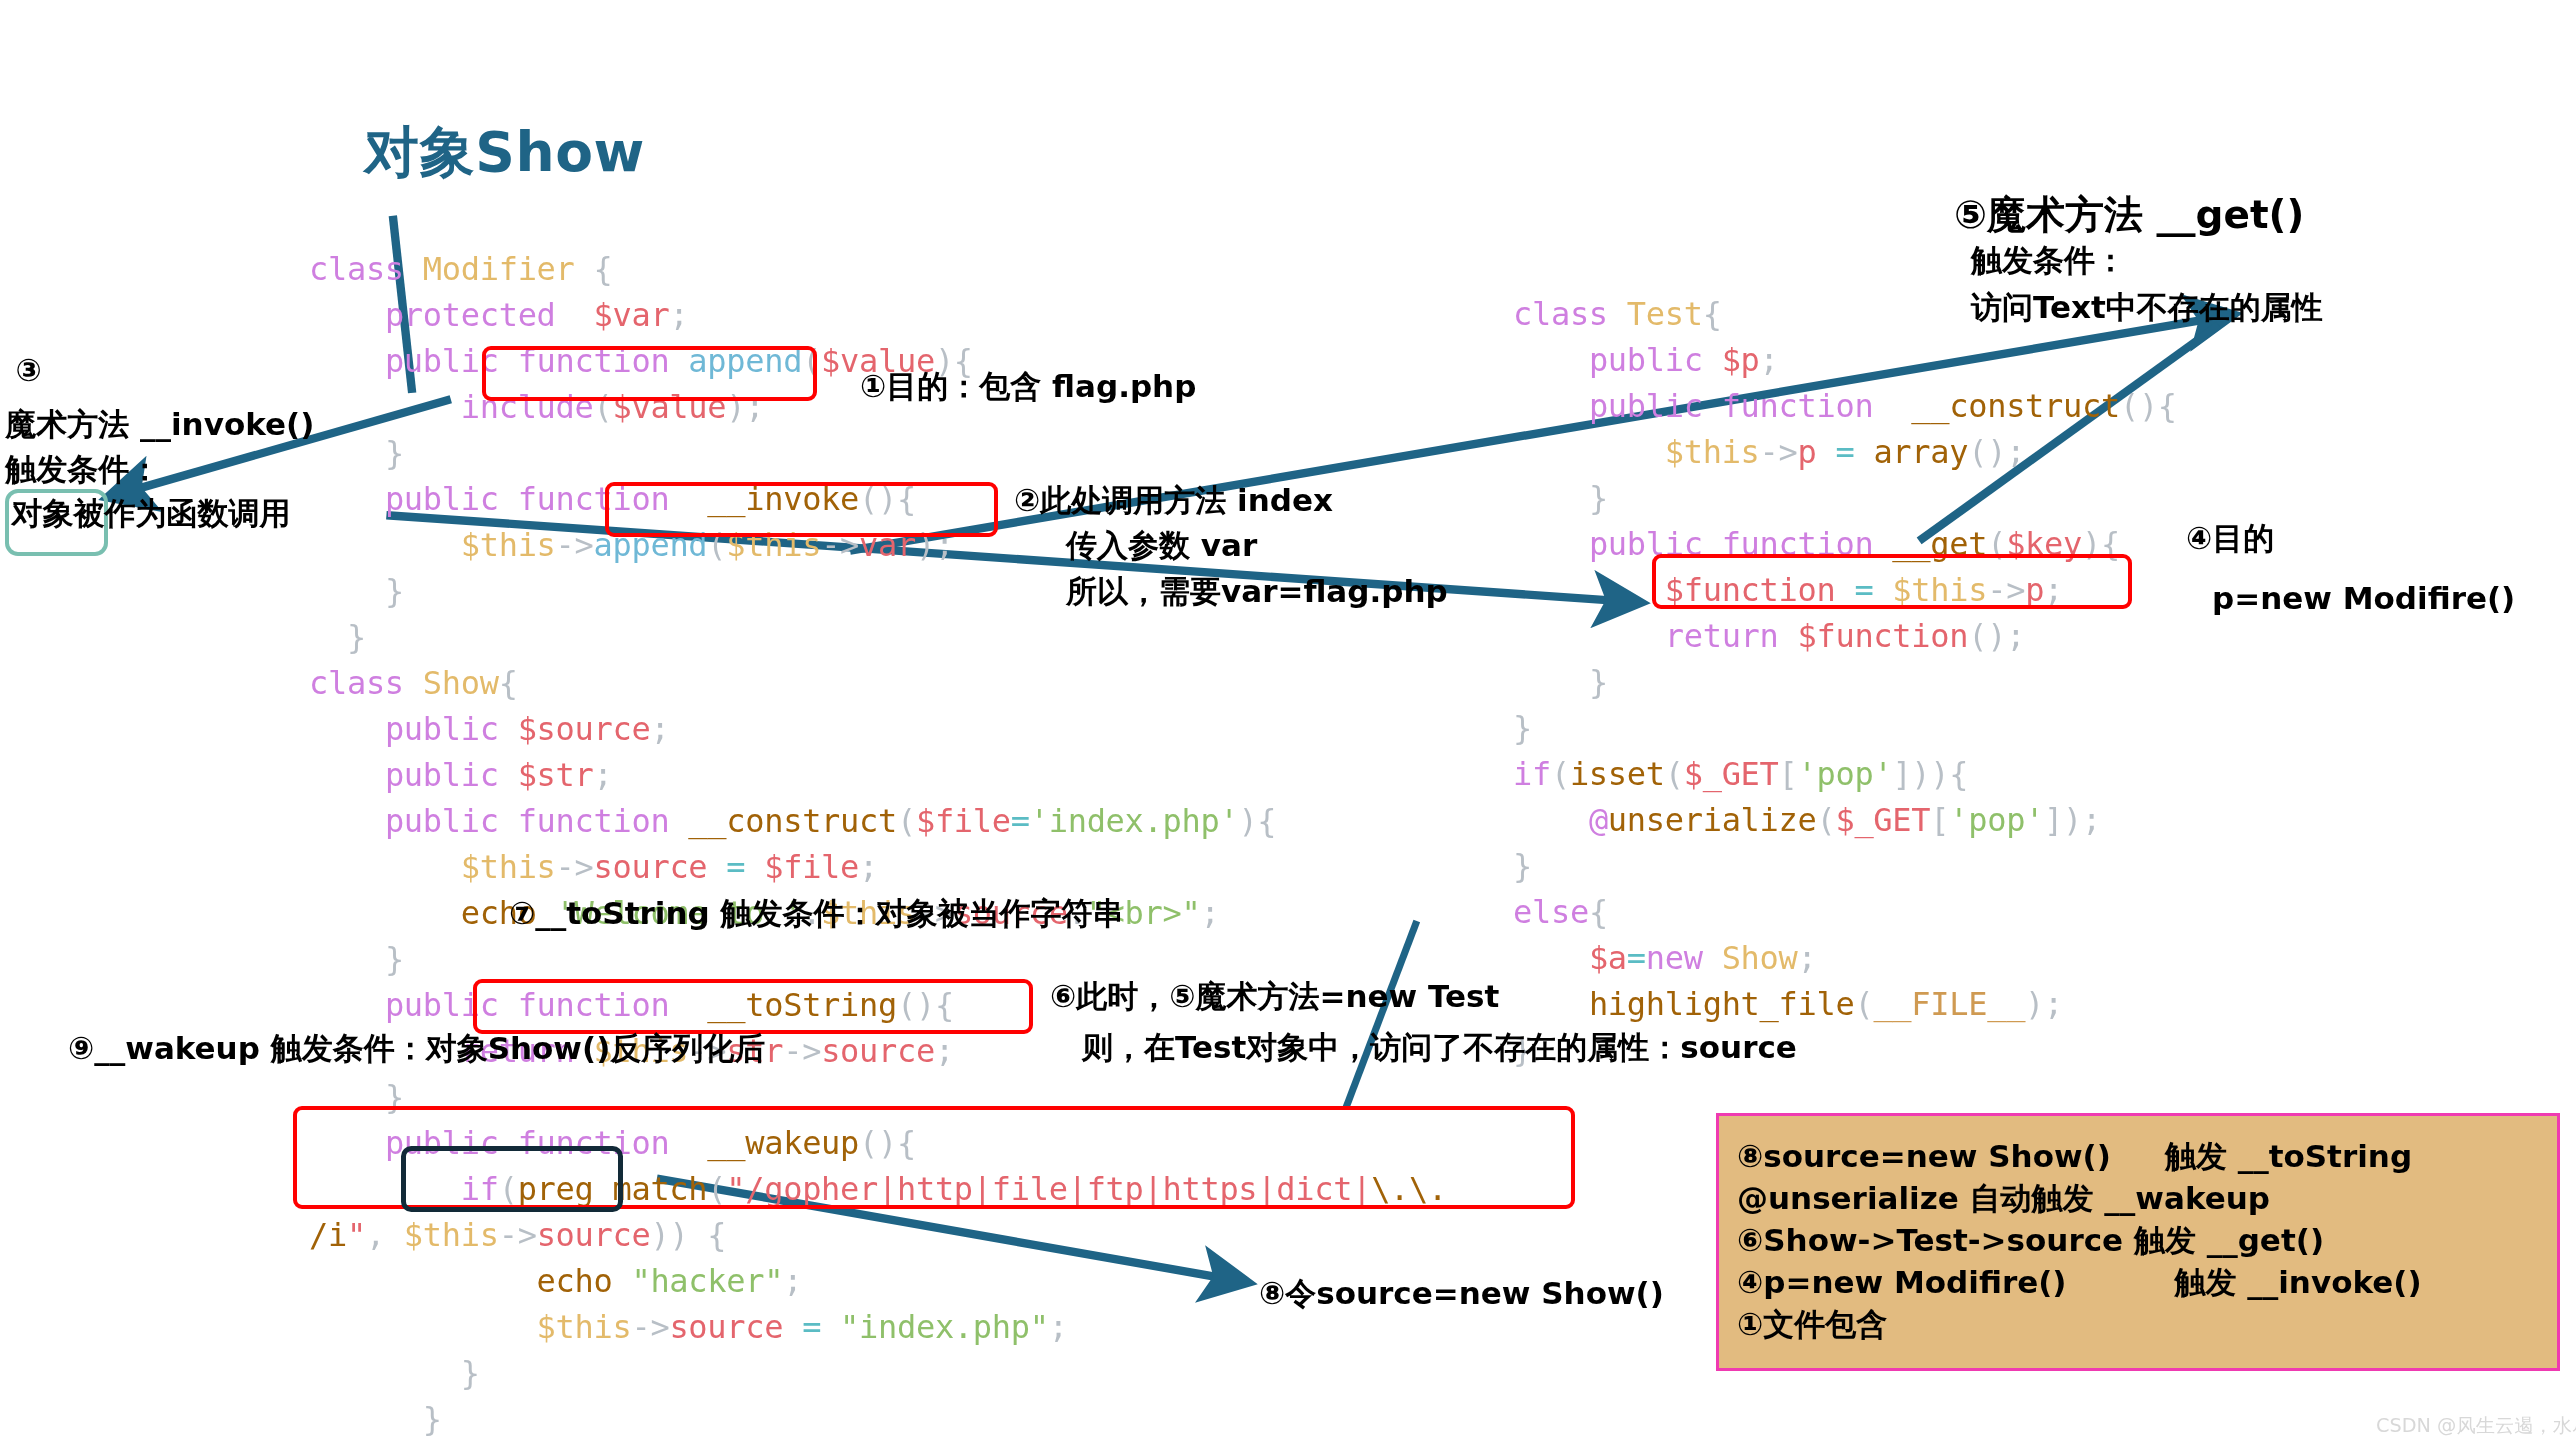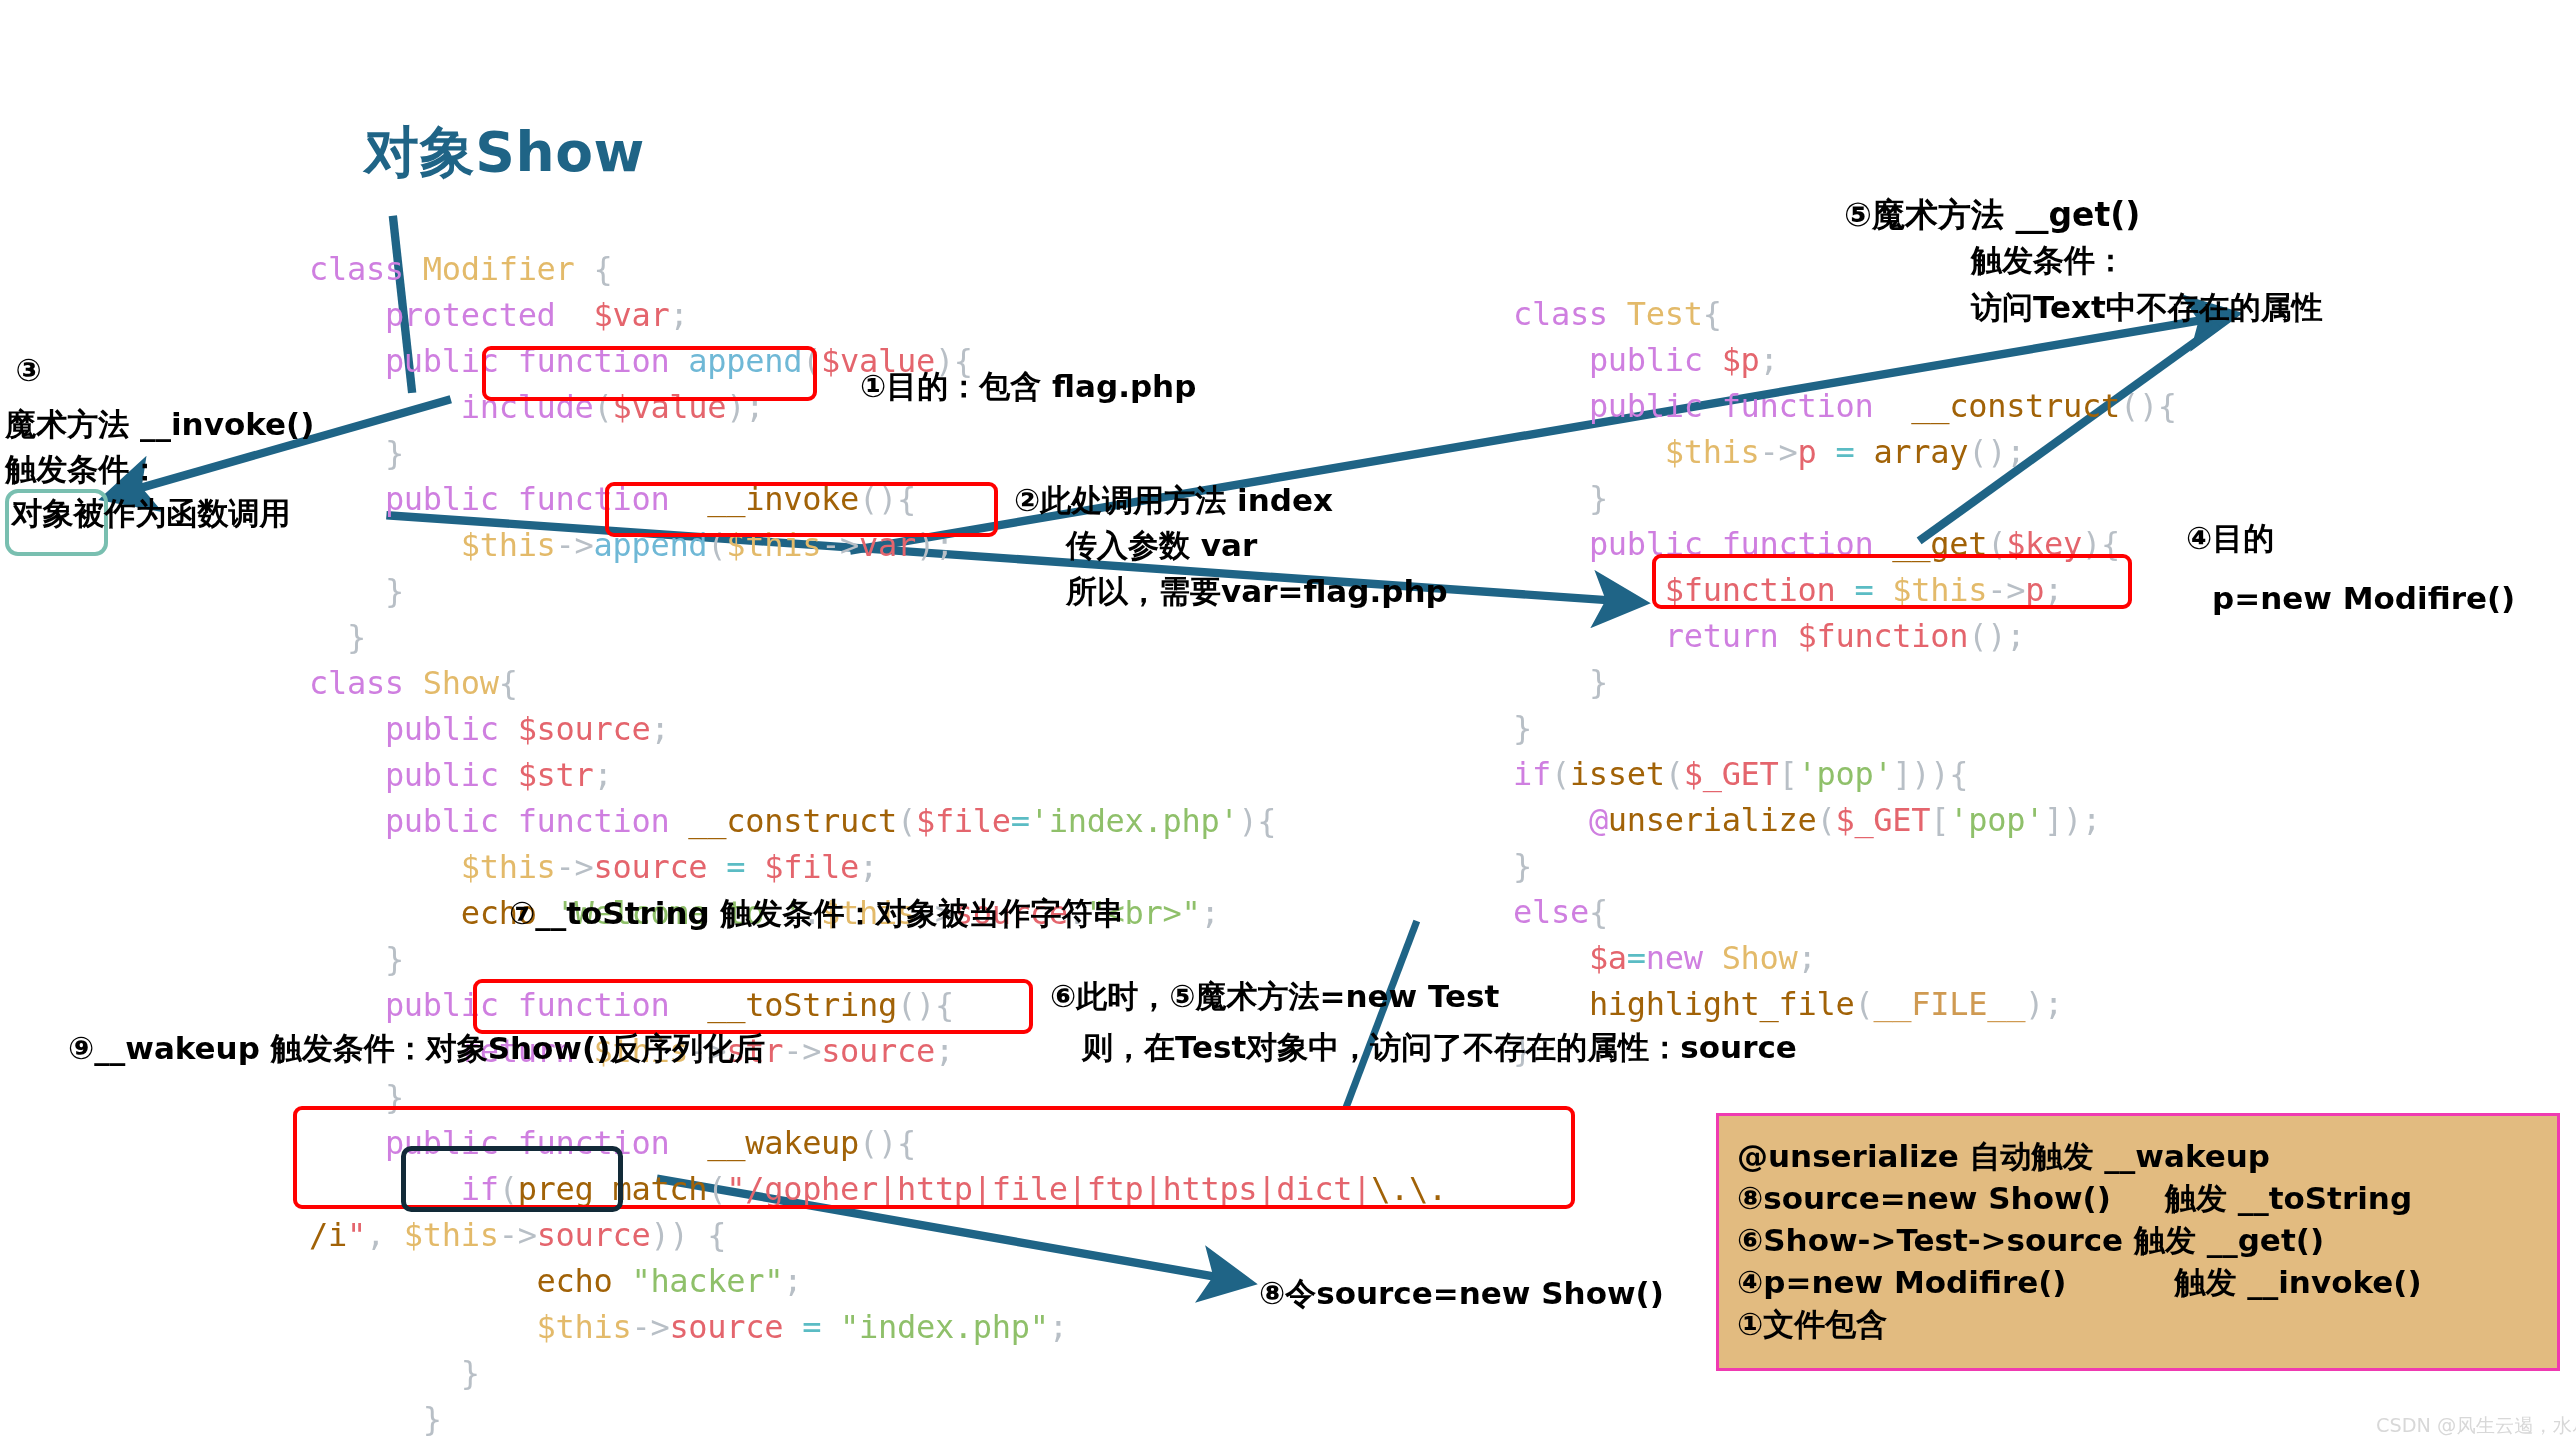--- a/index.html
+++ b/index.html
@@ -202,37 +202,37 @@
   <div class="note" style="left:1066px; top:573px; font-size:31px;">所以，需要var=flag.php</div>
 
   <div class="note" style="left:15.5px;  top:352px; font-size:31px;">③</div>
   <div class="note" style="left:5.2px;   top:406px; font-size:31px;">魔术方法 __invoke()</div>
   <div class="note" style="left:5.2px;   top:451px; font-size:31px;">触发条件：</div>
   <div class="note" style="left:11.6px;  top:495px; font-size:31px;">对象被作为函数调用</div>
 
   <div class="note" style="left:2186px; top:520px; font-size:31px;">④目的</div>
   <div class="note" style="left:2212px; top:580px; font-size:31px;">p=new Modifire()</div>
 
-  <div class="note" style="left:1844px; top:196px; font-size:33px;">⑤魔术方法 __get()</div>
+  <div class="note" style="left:1954px; top:196px; font-size:39px;">⑤魔术方法 __get()</div>
   <div class="note" style="left:1971px; top:242px; font-size:31px;">触发条件：</div>
   <div class="note" style="left:1971px; top:289px; font-size:31px;">访问Text中不存在的属性</div>
 
   <div class="note" style="left:1050px; top:978px; font-size:31px;">⑥此时，⑤魔术方法=new Test</div>
   <div class="note" style="left:1082px; top:1029px; font-size:31px;">则，在Test对象中，访问了不存在的属性：source</div>
 
   <div class="note" style="left:509px; top:895px; font-size:31px;">⑦__toString 触发条件：对象被当作字符串</div>
 
   <div class="note" style="left:1259px; top:1275px; font-size:31px;">⑧令source=new Show()</div>
 
   <div class="note" style="left:68px; top:1030px; font-size:31px;text-align:center;">⑨__wakeup 触发条件：对象Show()反序列化后</div>
 
   <div class="summary" style="left:1716px; top:1113px; width:844px; height:258px;">
     <div style="padding:19.3px 0 0 18px;">
+      <div class="summary-line">⑧source=new Show()     触发 __toString</div>
       <div class="summary-line">@unserialize 自动触发 __wakeup</div>
-      <div class="summary-line">⑧source=new Show()     触发 __toString</div>
       <div class="summary-line">⑥Show-&gt;Test-&gt;source 触发 __get()</div>
       <div class="summary-line">④p=new Modifire()          触发 __invoke()</div>
       <div class="summary-line">①文件包含</div>
     </div>
   </div>
 
   <div class="watermark" style="left:2376px; top:1412px;">CSDN @风生云遏，水尽潭清</div>
 
 </div>
 

